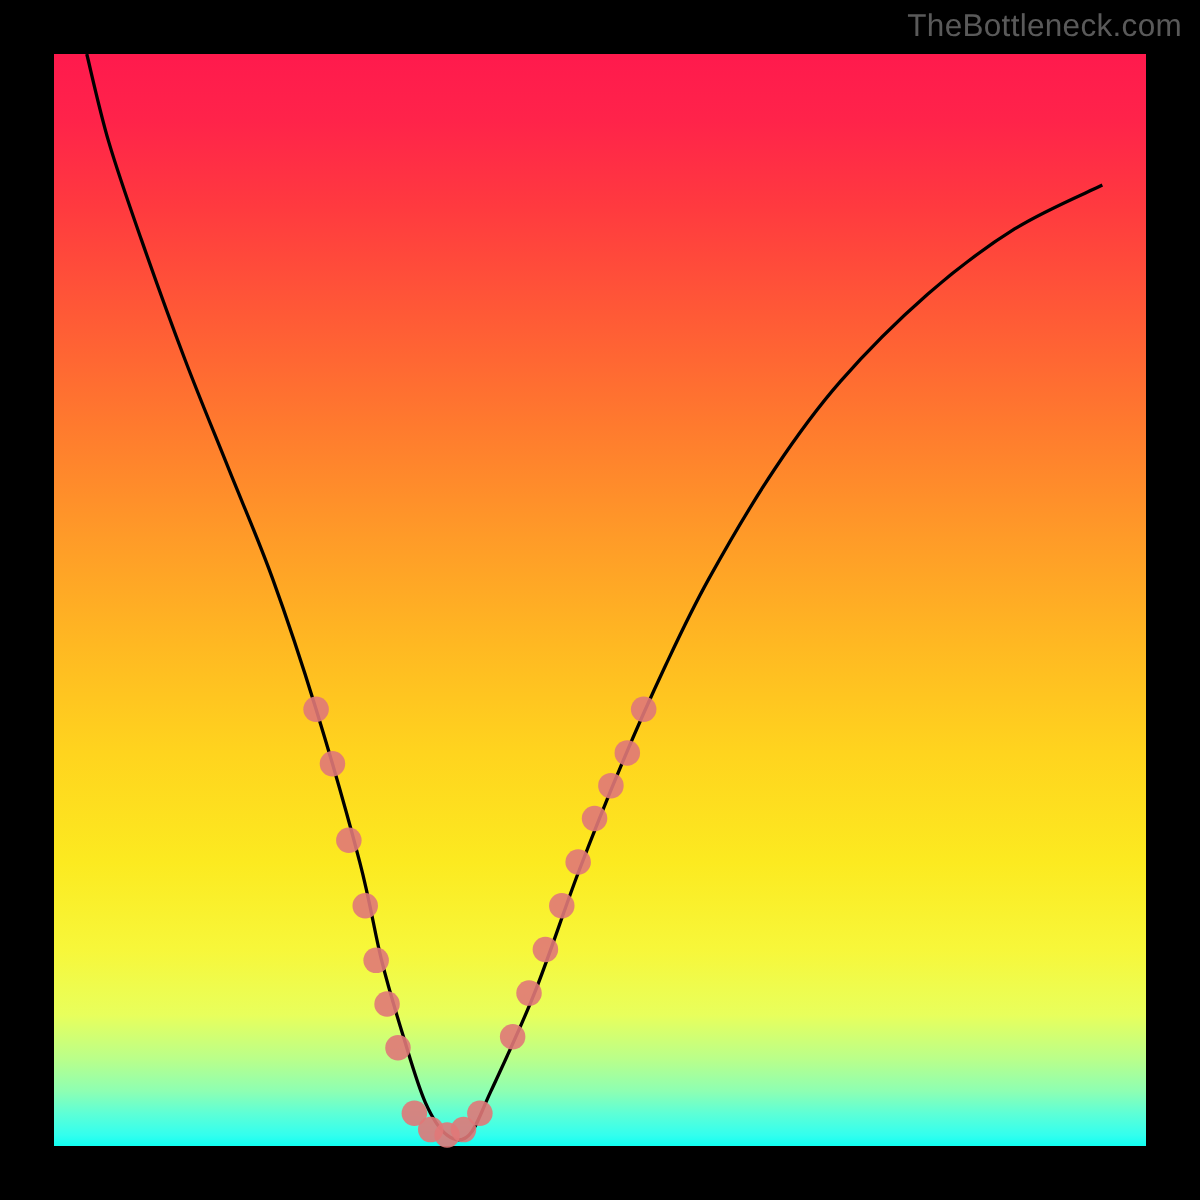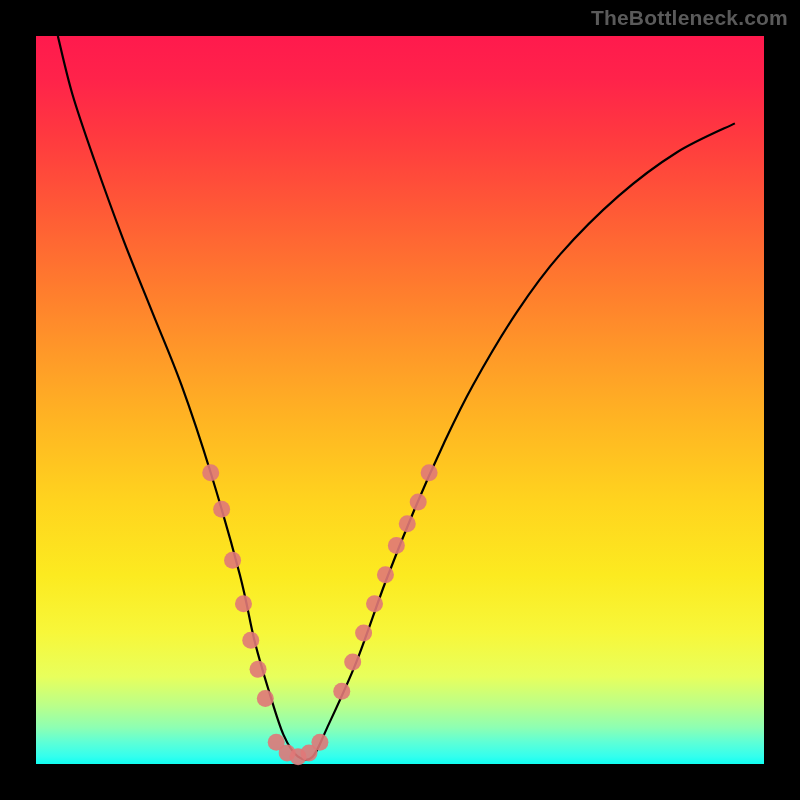--- a/index.html
+++ b/index.html
@@ -41,21 +41,21 @@
       #33ffee 99%,
       #11fff2 100%
     );
   }
   .watermark {
     position: absolute;
     top: 6px;
     right: 12px;
     color: #5a5a5a;
     font-size: 21px;
-    font-weight: 700;
+    font-weight: 400;
     letter-spacing: 0.2px;
     user-select: none;
   }
   svg.curve {
     position: absolute;
     left: 0;
     top: 0;
     width: 728px;
     height: 728px;
     overflow: visible;

